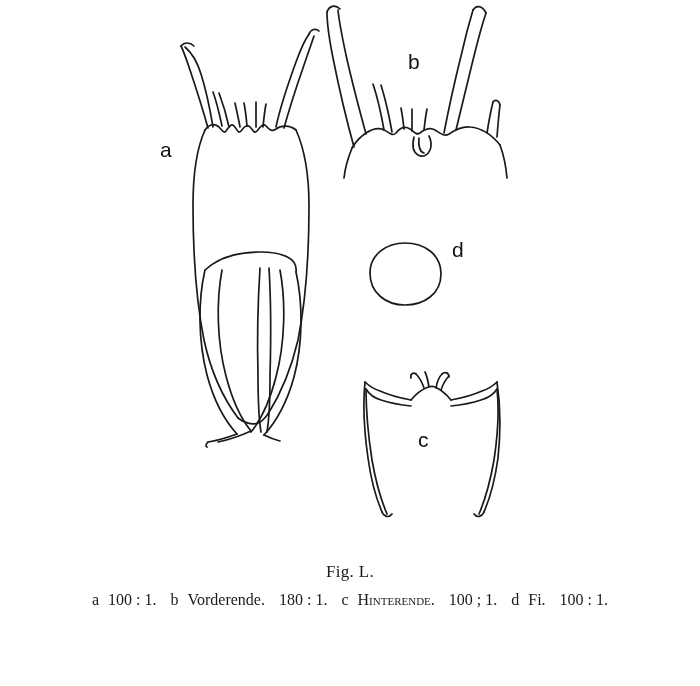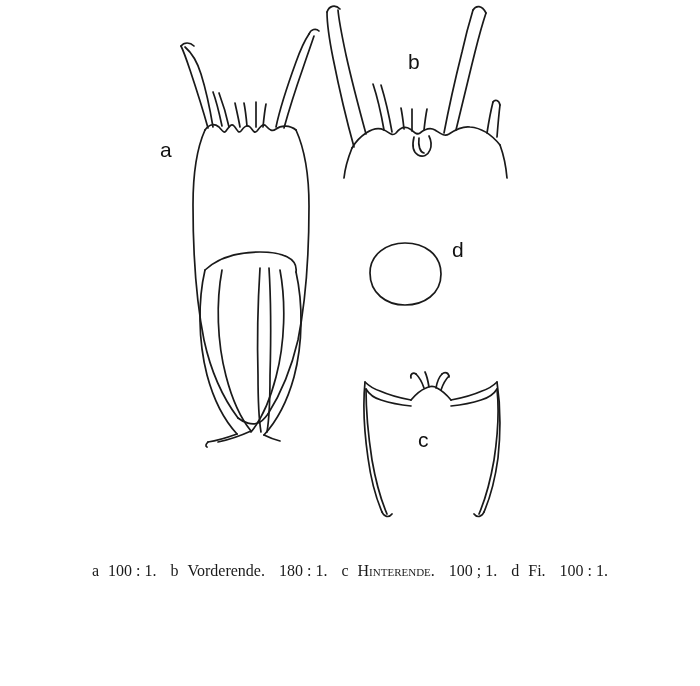--- a/index.html
+++ b/index.html
@@ -216,18 +216,19 @@
       </g>
     </svg>
 
     <div class="label label-a">a</div>
     <div class="label label-b">b</div>
     <div class="label label-c">c</div>
     <div class="label label-d">d</div>
   </div>
 
   <div class="caption-block">
+    <div class="fig-number">Fig. L.</div>
     <div class="scale-line">
       <span>a</span><span class="sp2"></span><span>100 : 1.</span><span class="sp3"></span><span>b</span><span class="sp2"></span><span>Vorderende.</span><span class="sp3"></span><span>180 : 1.</span><span class="sp3"></span><span>c</span><span class="sp2"></span><span class="sm">Hinterende.</span><span class="sp3"></span><span>100 ; 1.</span><span class="sp3"></span><span>d</span><span class="sp2"></span><span>Fi.</span><span class="sp3"></span><span>100 : 1.</span>
     </div>
   </div>
 
 </div>
 
 </body></html>

